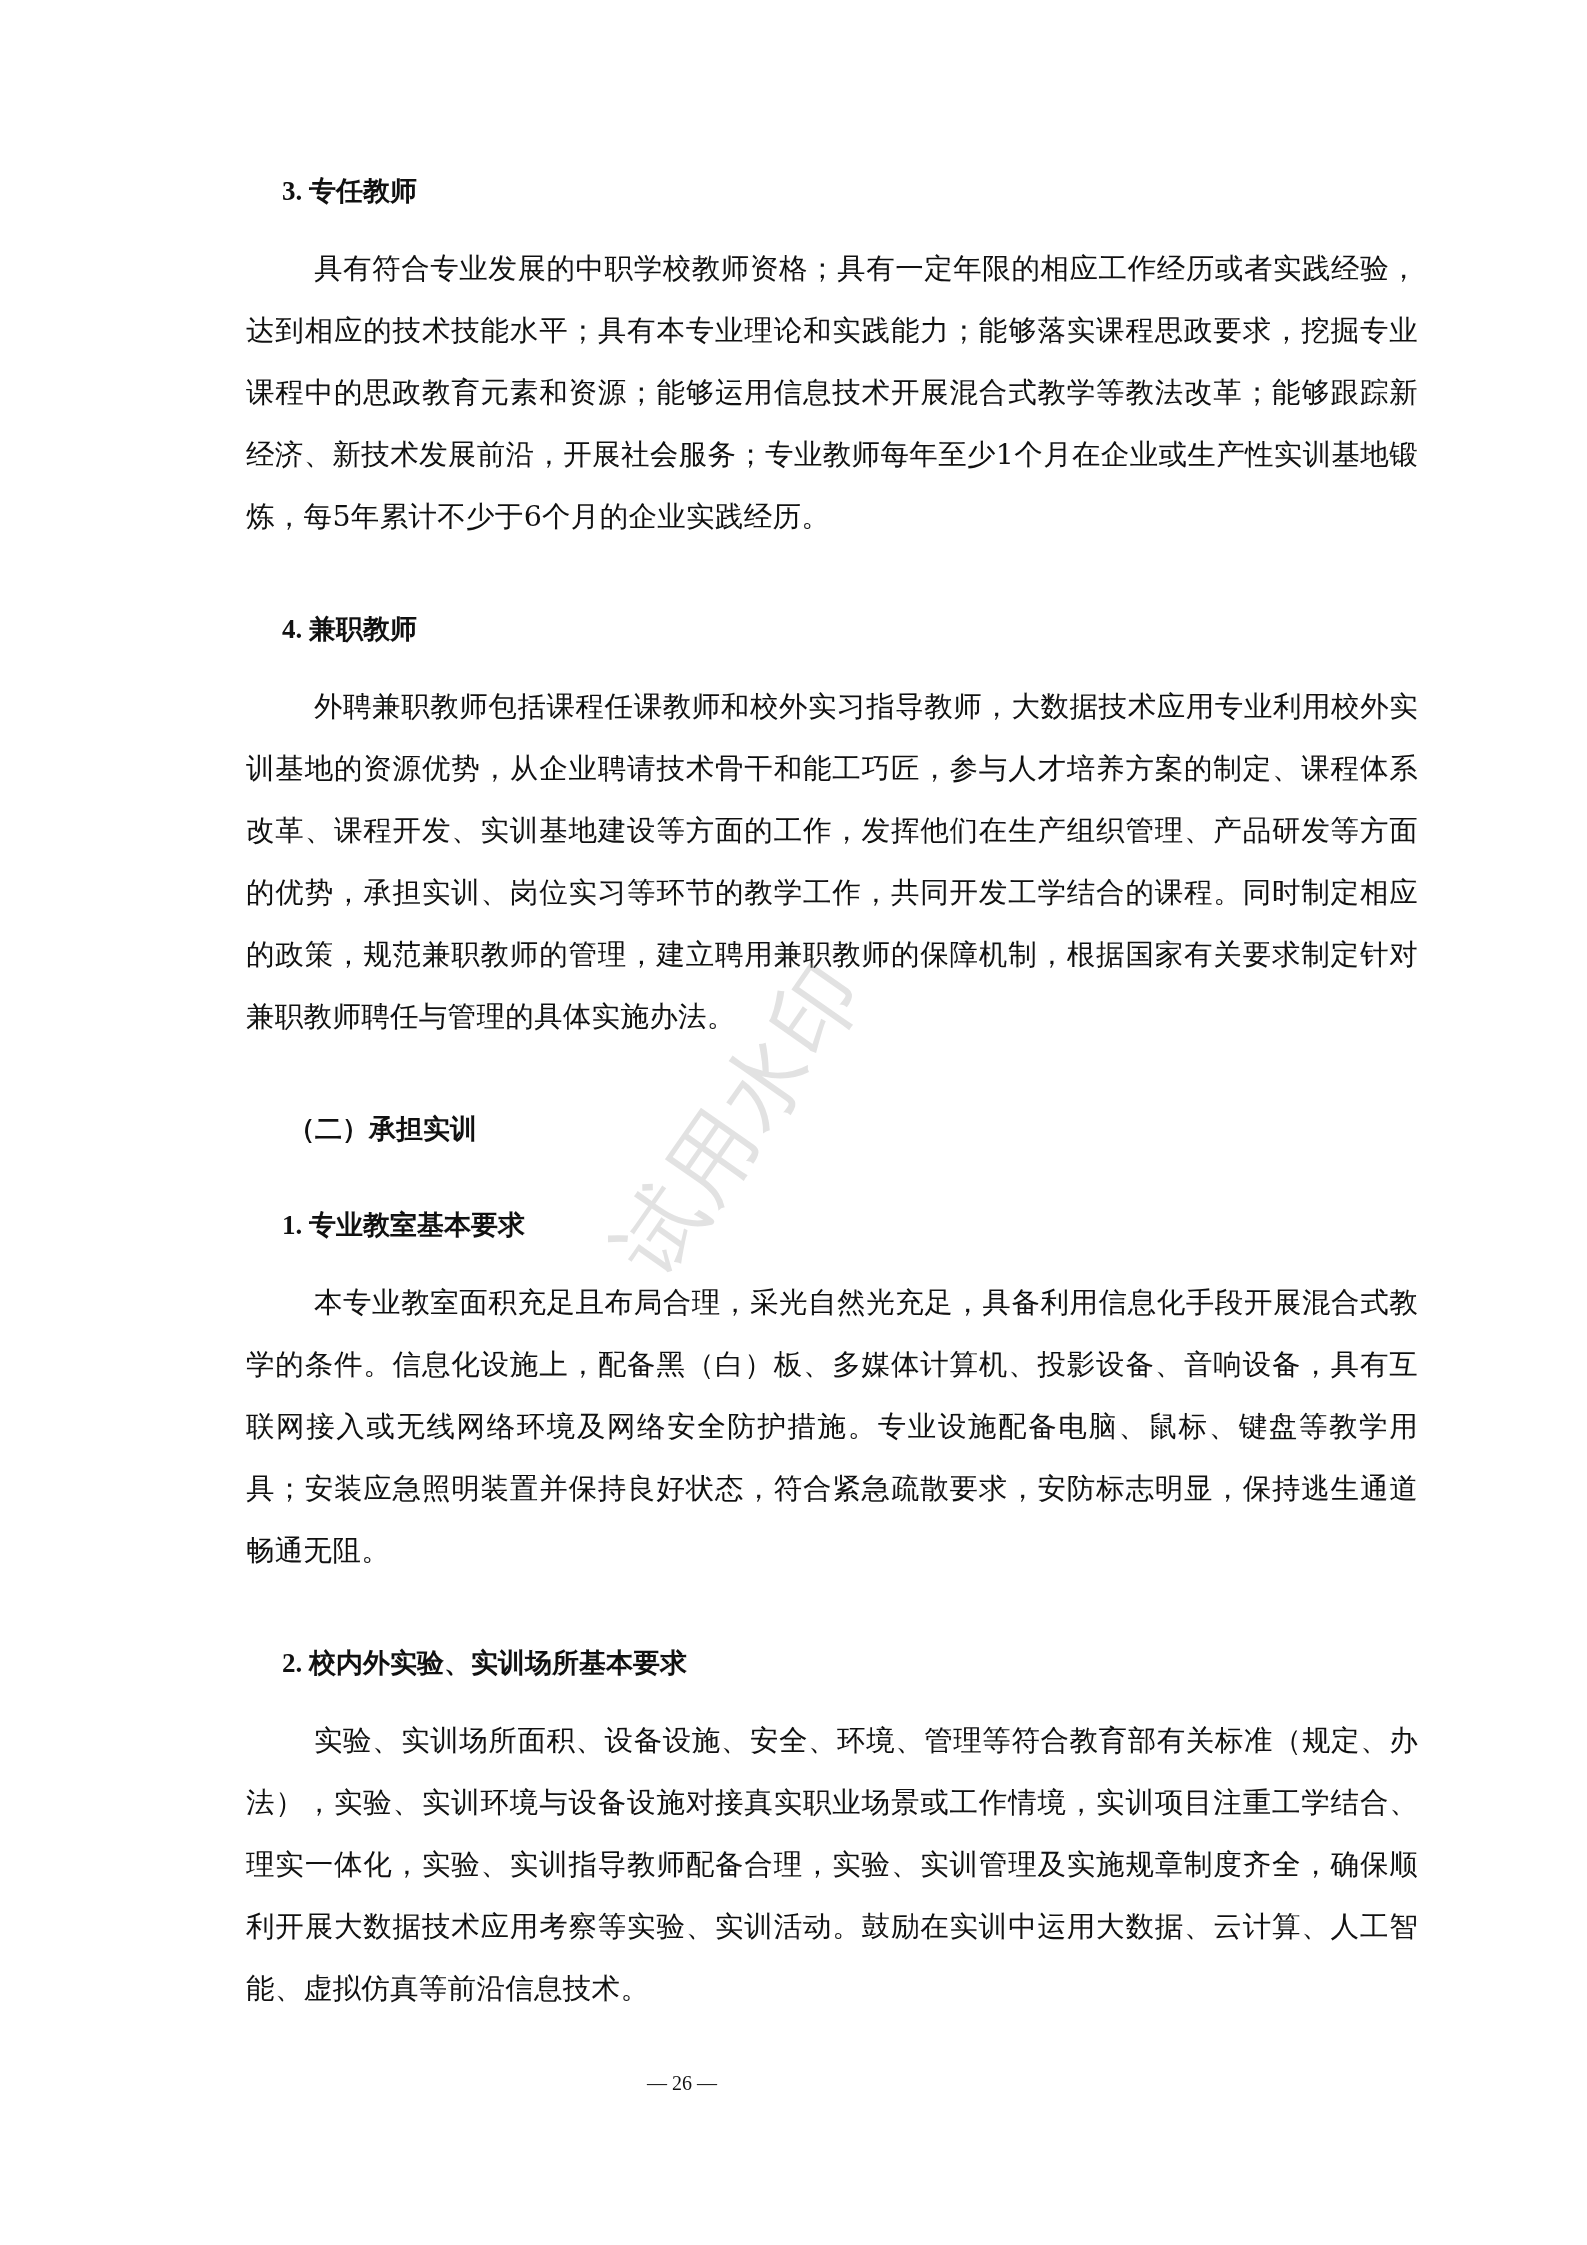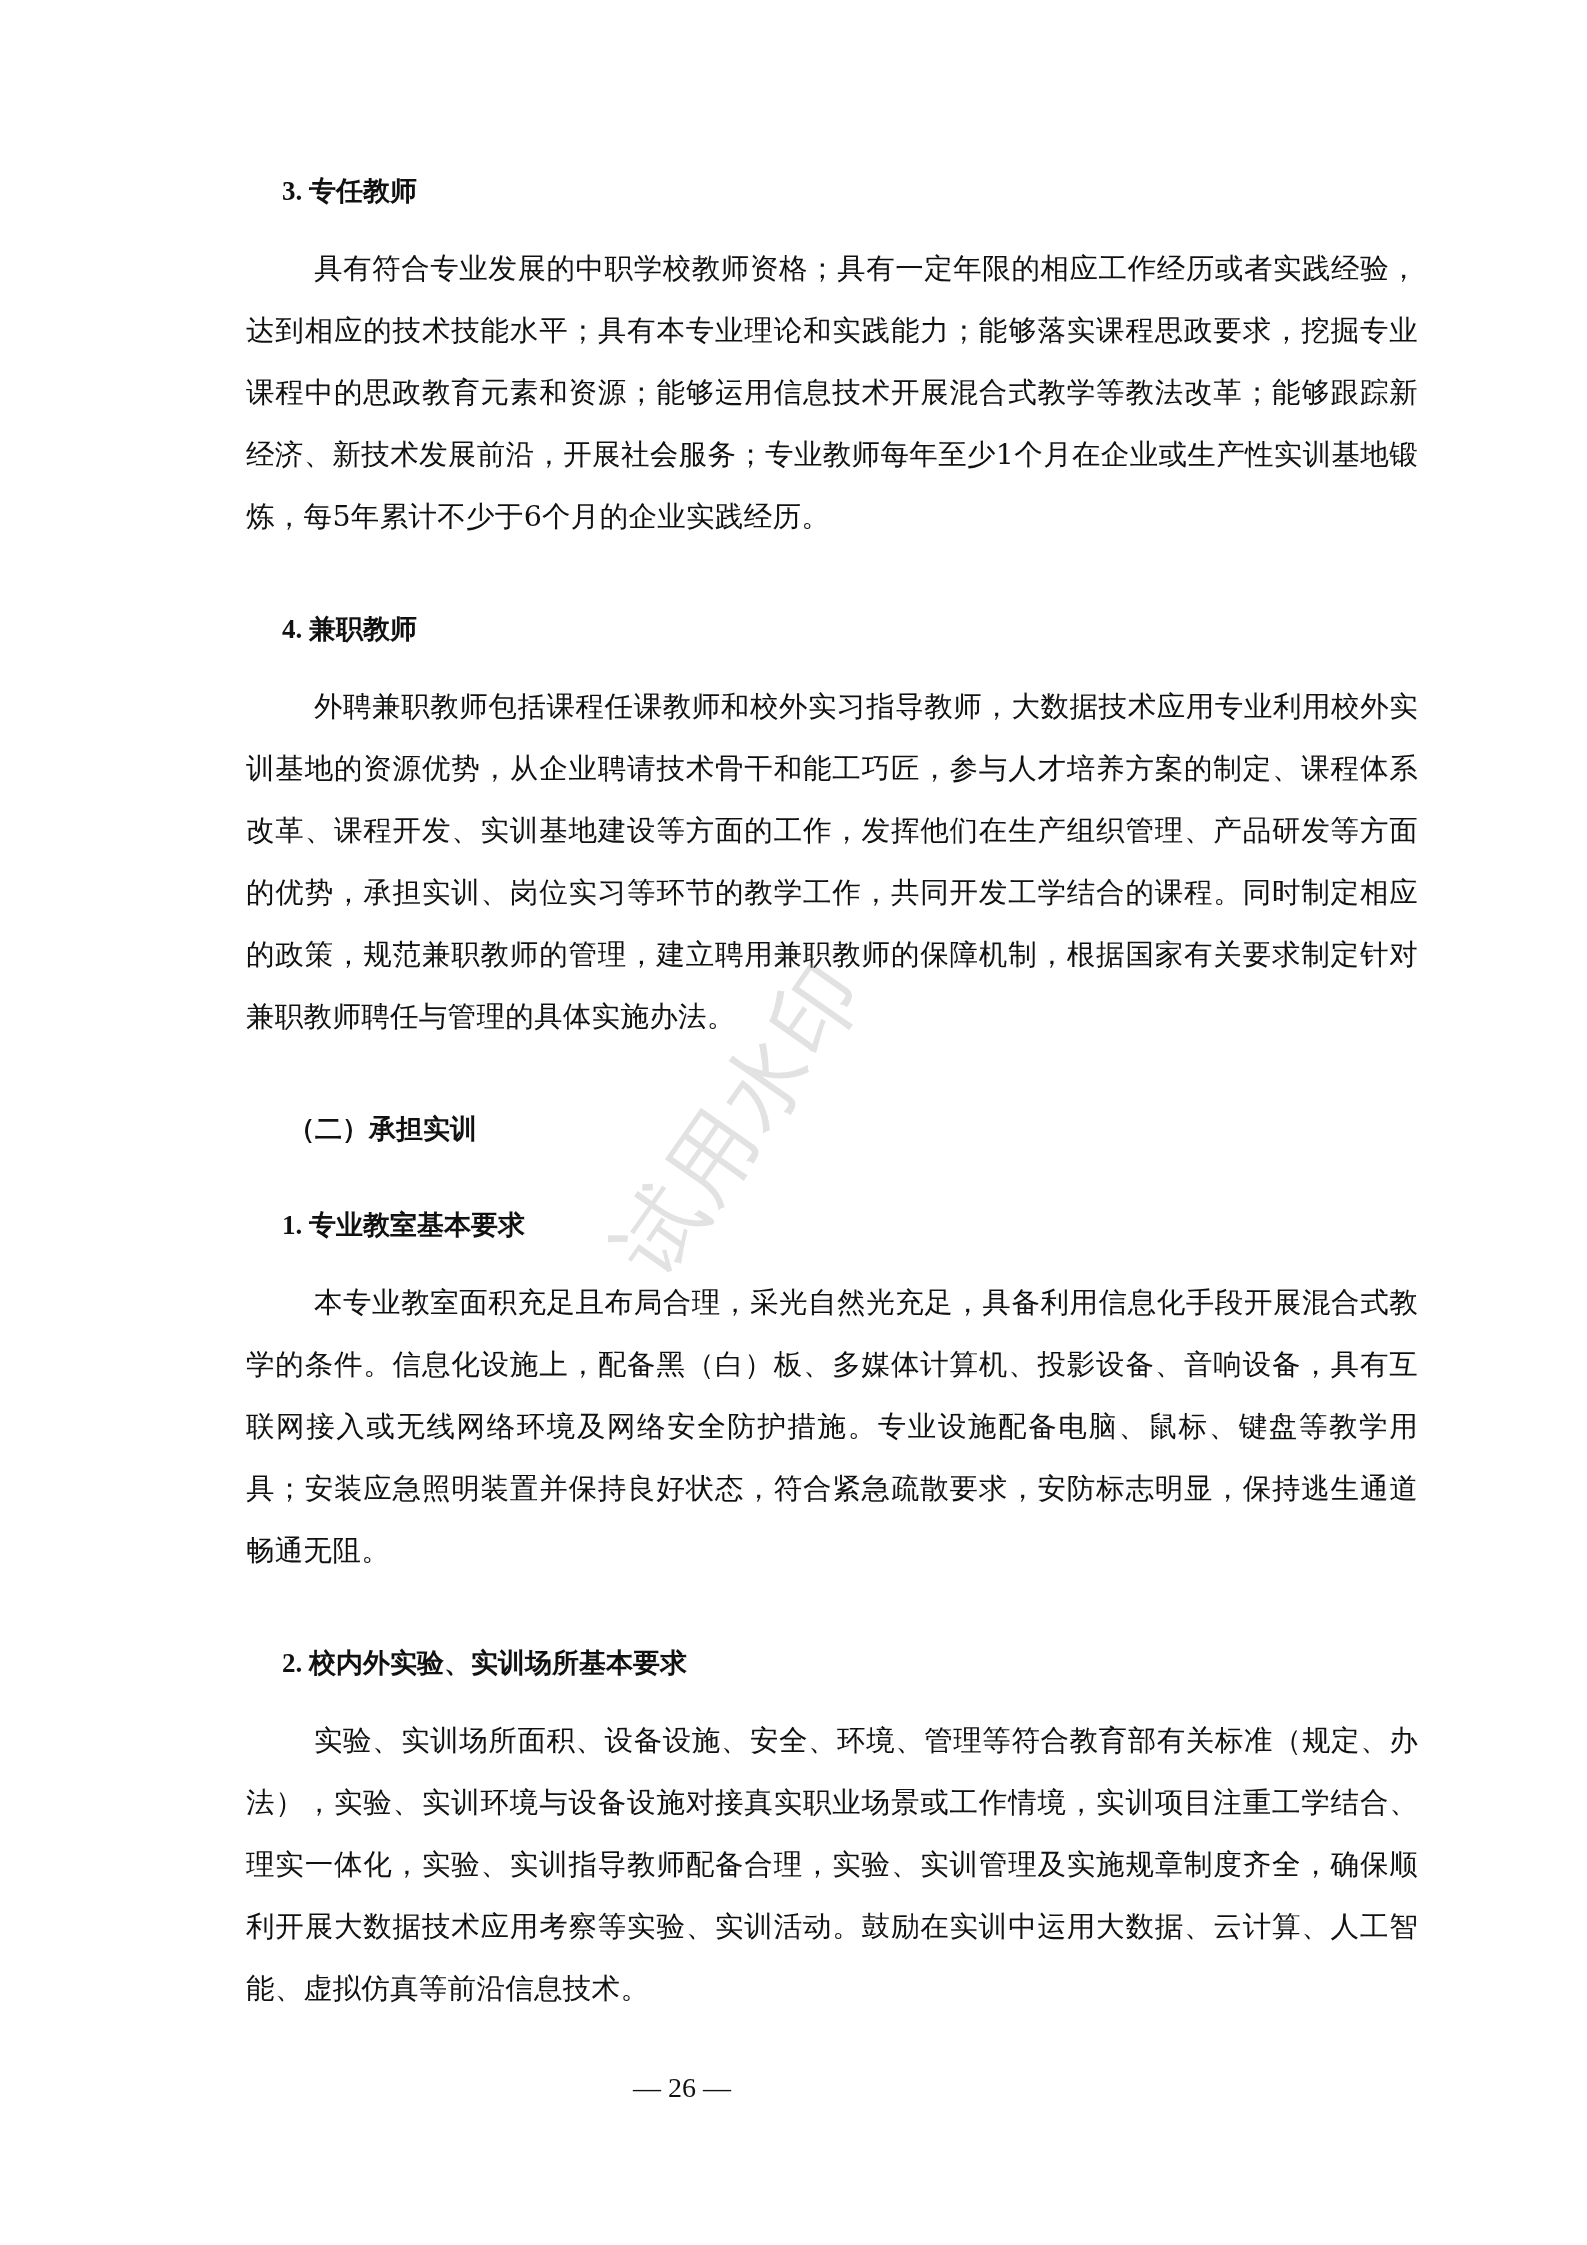--- a/index.html
+++ b/index.html
@@ -42,21 +42,21 @@
       transform: rotate(-55deg);
       transform-origin: center center;
       white-space: nowrap;
       letter-spacing: 4px;
       pointer-events: none;
     }
     .footer {
       position: absolute; left: 0; width: 1364px; top: 2072px;
       text-align: center;
       font-family: "Liberation Serif", "DejaVu Serif", serif;
-      font-size: 28px;
+      font-size: 20px;
       color: #111;
     }
   </style>
 </head>
 <body>
 
 <div class="page">
   <div class="content">
 
     <div>

